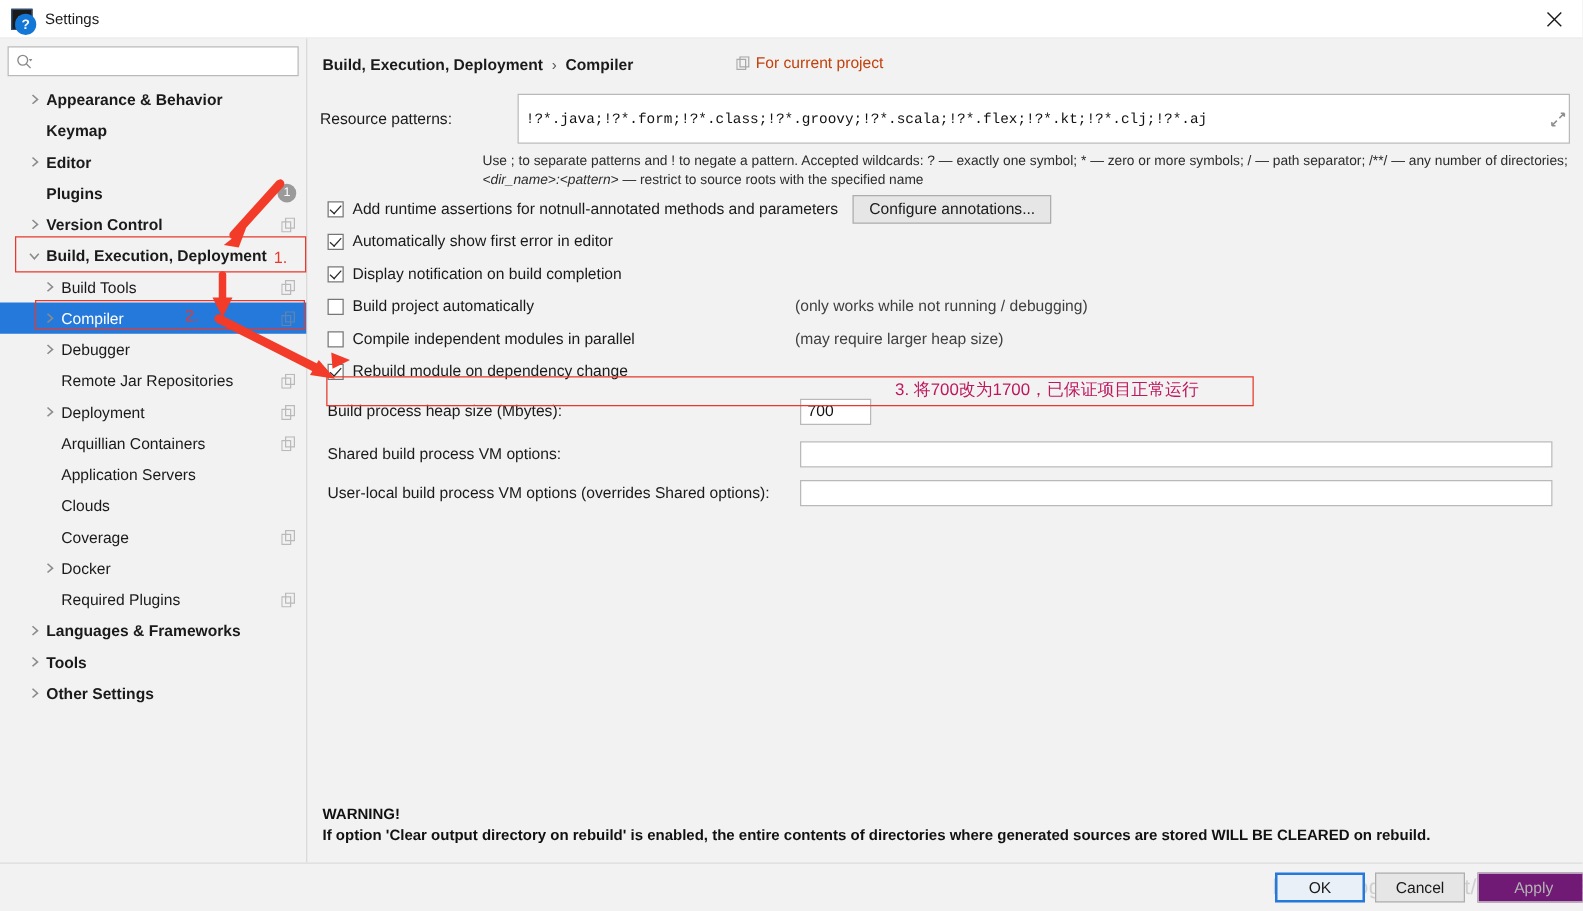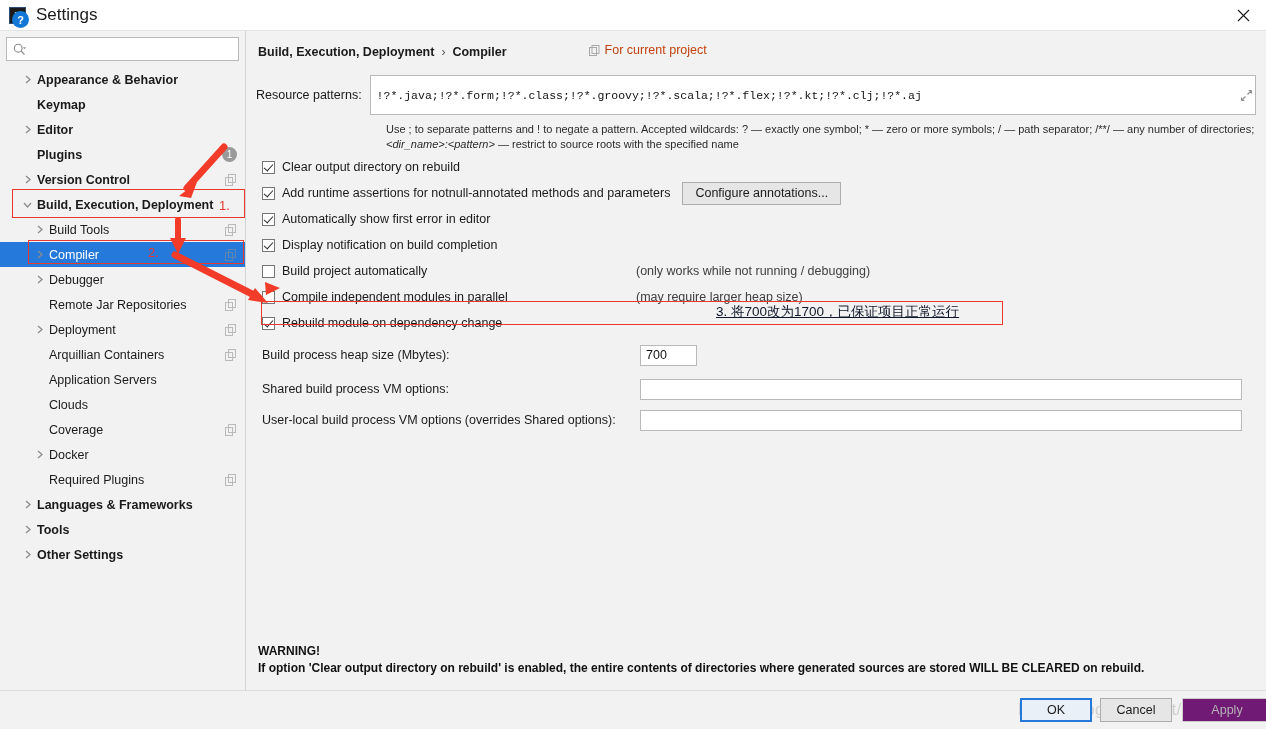--- a/index.html
+++ b/index.html
@@ -24,21 +24,21 @@
   #app-logo {
     width: 17px; height: 17px; margin-left: 9px;
     background: #1b1b1b; color: #fff;
     font-size: 8px; font-weight: bold;
     display: flex; align-items: center; justify-content: center;
     border: 1px solid #2f4d75;
     font-family: "Liberation Serif", serif;
     letter-spacing: -0.5px;
   }
   #window-title {
-    margin-left: 10px; font-size: 17px; color: #1b1b1b;
+    margin-left: 10px; font-size: 12px; color: #1b1b1b;
   }
   #close-btn {
     position: absolute; right: 0; top: 0;
     width: 45px; height: 31px;
     display: flex; align-items: center; justify-content: center;
     cursor: pointer;
   }
   #close-btn svg { display: block; }
 
   
@@ -103,21 +103,21 @@
     display: flex; align-items: baseline; height: 20px;
     margin-left: 2px;
   }
   #breadcrumb .crumb { font-weight: bold; font-size: 12.5px; }
   #breadcrumb .sep { margin: 0 7px; color: #555; font-size: 12px; }
   #for-project {
     margin-left: 82px; color: #c2410c; font-size: 12.5px;
     display: flex; align-items: center; gap: 5px;
   }
 
-  .row { display: flex; align-items: center; margin-top: 12px; }
+  .row { display: flex; align-items: center; margin-top: 12px; gap: 44px; }
   .lbl { font-size: 12.5px; }
   #patterns-wrap {
     flex: 1; margin-left: 8px; height: 40px;
     border: 1px solid #b9b9b9; background: #fff;
     display: flex; align-items: center; position: relative;
   }
   #patterns-input {
     flex: 1; border: none; outline: none; background: transparent;
     font-family: "Liberation Mono", monospace;
     font-size: 11.5px; padding: 0 6px; color: #111;
@@ -212,23 +212,22 @@
 
   
   #annot { position: absolute; left: 0; top: 0; width: 1266px; height: 729px; pointer-events: none; }
   .rbox { position: absolute; border: 1.5px solid #e8392c; }
   .rnum {
     position: absolute; color: #e8392c; font-size: 13px;
     font-family: "Liberation Sans", sans-serif;
   }
   #cn-note {
     position: absolute; left: 716px; top: 303px;
-    color: #0f172a; font-size: 13.5px; white-space: nowrap;
+    color: #be185d; font-size: 13.5px; white-space: nowrap;
     font-family: "Liberation Sans", sans-serif;
-    text-decoration: underline;
   }
 </style>
 </head>
 <body>
 
 <div id="titlebar">
   <div id="app-logo">IJ</div>
   <div id="window-title">Settings</div>
   <div id="close-btn">
     <svg width="13" height="13" viewBox="0 0 13 13" aria-hidden="true">
@@ -421,24 +420,20 @@
     </div>
 
     <div id="hint">
       <span>Use ; to separate patterns and ! to negate a pattern. Accepted wildcards: ? — exactly one symbol; * — zero or more symbols; / — path separator; /**/ — any number</span>
       <span>of directories; </span><i>&lt;dir_name&gt;:&lt;pattern&gt;</i><span> — restrict to source roots with the specified name</span>
     </div>
 
     <div id="checkbox-list">
         <div class="chk-row">
           <span class="cbx checked"></span>
-          <span class="chk-label">Clear output directory on rebuild</span>
-        </div>
-        <div class="chk-row">
-          <span class="cbx checked"></span>
           <span class="chk-label">Add runtime assertions for notnull-annotated methods and parameters</span>
           <button id="configure-btn">Configure annotations...</button>
         </div>
         <div class="chk-row">
           <span class="cbx checked"></span>
           <span class="chk-label">Automatically show first error in editor</span>
         </div>
         <div class="chk-row">
           <span class="cbx checked"></span>
           <span class="chk-label">Display notification on build completion</span>

